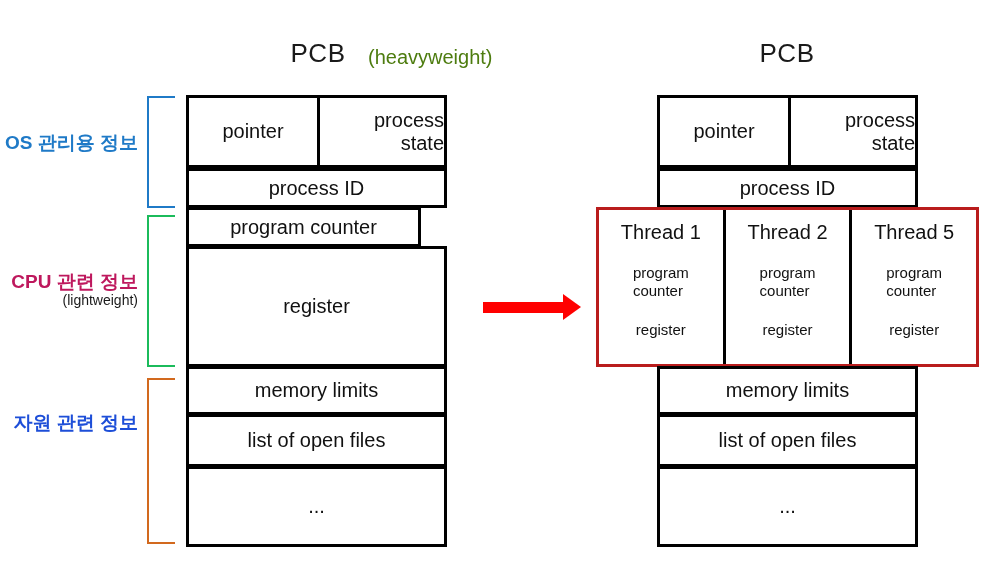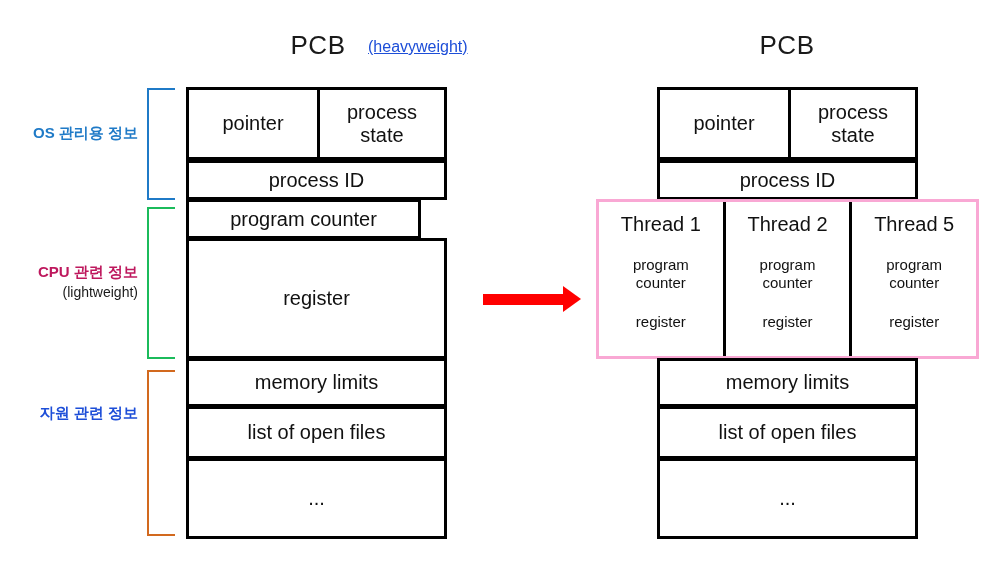--- a/index.html
+++ b/index.html
@@ -1,62 +1,62 @@
 <!DOCTYPE html>
 <html><head>
 <meta charset="utf-8">
 <style>
   html,body{margin:0;padding:0;}
   body{
     width:998px;height:583px;position:relative;background:#ffffff;
     font-family:"Liberation Sans","DejaVu Sans",sans-serif;
     color:#111111;overflow:hidden;
   }
-  .abs{position:absolute;box-sizing:border-box;}
+  .abs{position:absolute;box-sizing:border-box;margin-top:8px;}
 
   
   .title-pcb{
     font-size:26px;line-height:1;letter-spacing:.5px;color:#1a1a1a;
     text-align:center;
   }
   .title-note{
-    font-size:16px;line-height:1;color:#1d4ed8;text-decoration:underline;
+    font-size:20px;line-height:1;color:#4d7c0f;
   }
 
   
   .cell{
     border:3px solid #000000;background:#ffffff;
     display:flex;align-items:center;justify-content:center;
     text-align:center;font-size:20px;line-height:1.12;color:#111111;
   }
-  .cell.two-line{line-height:1.12;}
+  .cell.two-line{line-height:1.12;align-items:flex-end;}
 
   
   .thread-group{
-    border:3px solid #f9a8d4;background:#ffffff;display:flex;
+    border:3px solid #b91c1c;background:#ffffff;display:flex;
   }
   .thread-cell{
     flex:1 1 0;background:#ffffff;
     display:flex;flex-direction:column;align-items:center;
     position:relative;
   }
   .thread-cell + .thread-cell{border-left:3px solid #000000;}
   .thread-title{font-size:20px;line-height:1;margin-top:12px;}
-  .thread-pc{font-size:15px;line-height:1.2;margin-top:22px;text-align:center;}
+  .thread-pc{font-size:15px;line-height:1.2;margin-top:22px;}
   .thread-reg{font-size:15px;line-height:1;margin-top:22px;}
 
   
   .bracket{
     border-left:2.5px solid currentColor;
     border-top:2.5px solid currentColor;
     border-bottom:2.5px solid currentColor;
     border-right:0;
   }
   .grp-label{
-    text-align:right;font-size:15px;font-weight:bold;line-height:1.2;
+    text-align:right;font-size:19px;font-weight:bold;line-height:1.2;
   }
   .grp-sub{
     text-align:right;font-size:14px;font-weight:normal;color:#1a1a1a;
     line-height:1.2;
   }
 
   
   .arrow-shaft{background:#FF0000;}
   .arrow-head{
     width:0;height:0;

